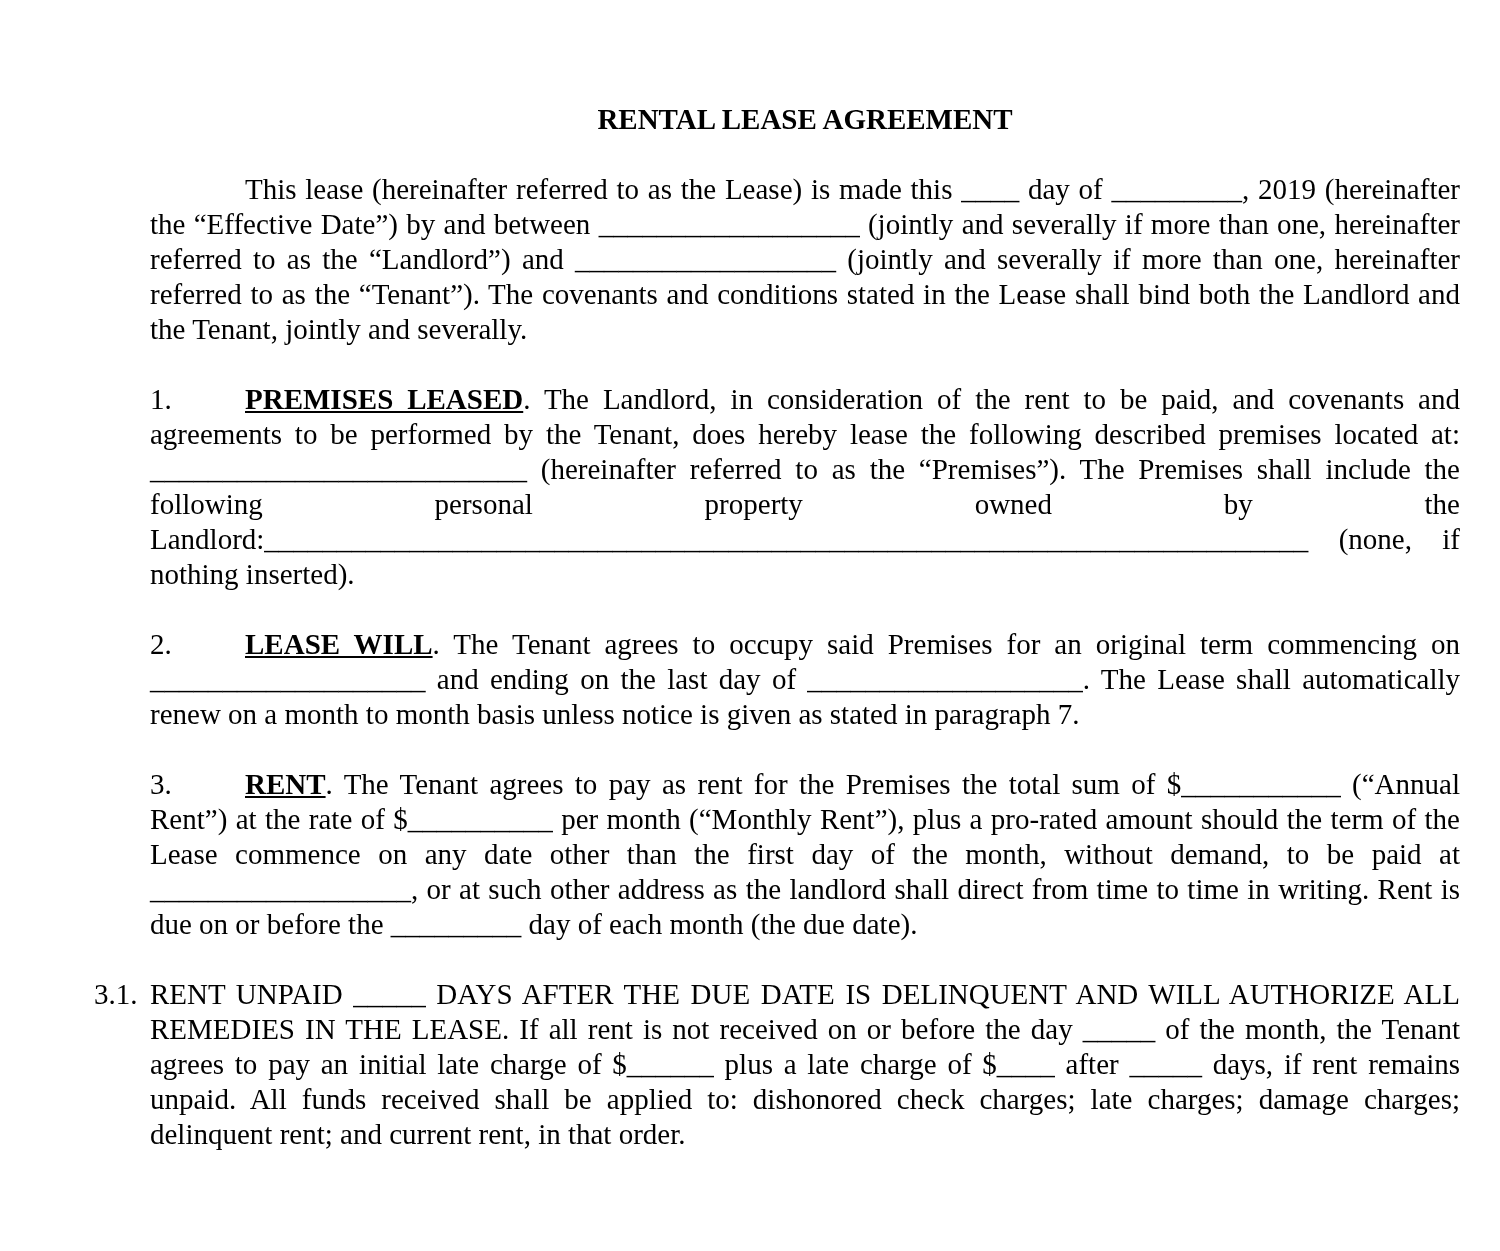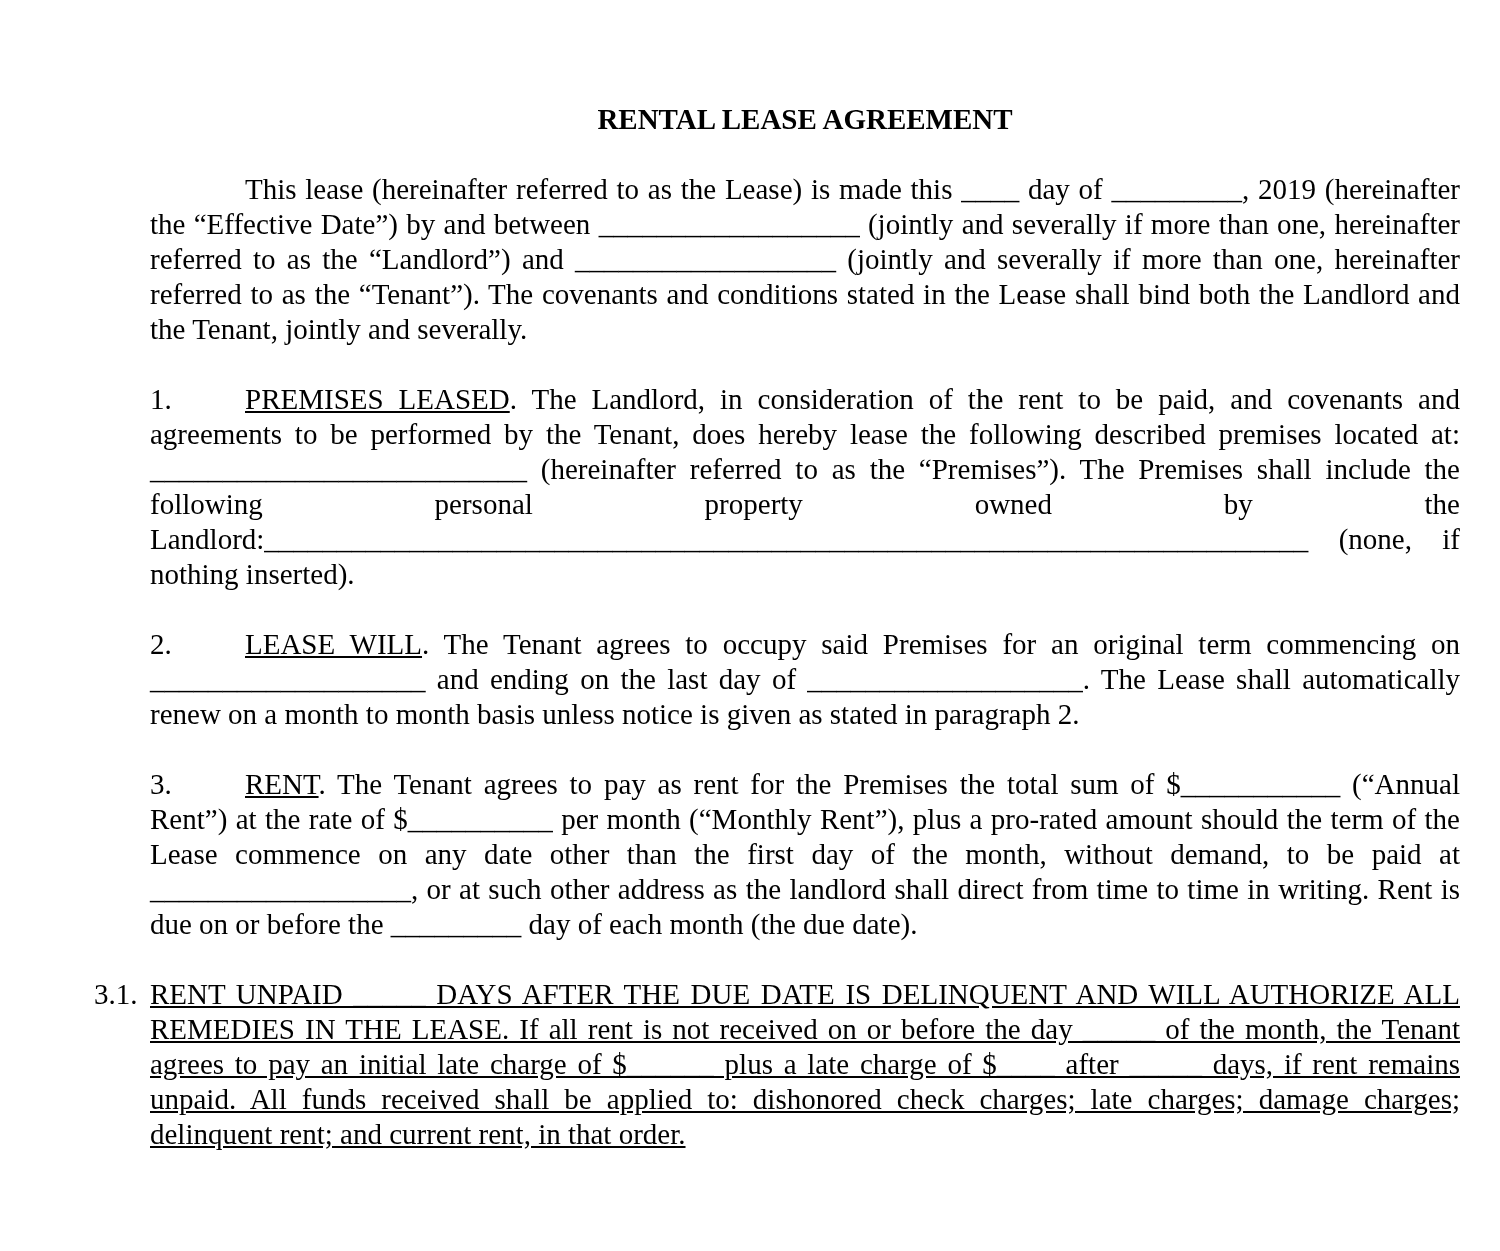--- a/index.html
+++ b/index.html
@@ -40,41 +40,41 @@
     text-indent: 95px;
   }
   .section .num {
     display: inline-block;
     width: 95px;
   }
   .subsection {
     margin-left: 103px;
     text-indent: -56px;
     margin-bottom: 0;
-    text-decoration: underline;
   }
   .subsection .num {
     display: inline-block;
     width: 56px;
     text-indent: 0;
   }
   .heading {
     text-decoration: underline;
+    font-weight: bold;
   }
 </style>
 </head>
 <body>
 
 <div class="page">
 
   <h1 class="doc-title">RENTAL LEASE AGREEMENT</h1>
 
   <p class="para intro">This lease (hereinafter referred to as the Lease) is made this ____ day of _________, 2019 (hereinafter the “Effective Date”) by and between __________________ (jointly and severally if more than one, hereinafter referred to as the “Landlord”) and __________________ (jointly and severally if more than one, hereinafter referred to as the “Tenant”). The covenants and conditions stated in the Lease shall bind both the Landlord and the Tenant, jointly and severally.</p>
 
   <p class="para section"><span class="num">1.</span><span class="heading">PREMISES LEASED</span><span>. The Landlord, in consideration of the rent to be paid, and covenants and agreements to be performed by the Tenant, does hereby lease the following described premises located at: __________________________ (hereinafter referred to as the “Premises”). The Premises shall include the following personal property owned by the Landlord:________________________________________________________________________ (none, if nothing inserted).</span></p>
 
-  <p class="para section"><span class="num">2.</span><span class="heading">LEASE WILL</span><span>. The Tenant agrees to occupy said Premises for an original term commencing on ___________________ and ending on the last day of ___________________. The Lease shall automatically renew on a month to month basis unless notice is given as stated in paragraph 2.</span></p>
+  <p class="para section"><span class="num">2.</span><span class="heading">LEASE WILL</span><span>. The Tenant agrees to occupy said Premises for an original term commencing on ___________________ and ending on the last day of ___________________. The Lease shall automatically renew on a month to month basis unless notice is given as stated in paragraph 7.</span></p>
 
   <p class="para section"><span class="num">3.</span><span class="heading">RENT</span><span>. The Tenant agrees to pay as rent for the Premises the total sum of $___________ (“Annual Rent”) at the rate of $__________ per month (“Monthly Rent”), plus a pro-rated amount should the term of the Lease commence on any date other than the first day of the month, without demand, to be paid at __________________, or at such other address as the landlord shall direct from time to time in writing. Rent is due on or before the _________ day of each month (the due date).</span></p>
 
   <p class="para subsection"><span class="num">3.1.</span><span>RENT UNPAID _____ DAYS AFTER THE DUE DATE IS DELINQUENT AND WILL AUTHORIZE ALL REMEDIES IN THE LEASE. If all rent is not received on or before the day _____ of the month, the Tenant agrees to pay an initial late charge of $______ plus a late charge of $____ after _____ days, if rent remains unpaid. All funds received shall be applied to: dishonored check charges; late charges; damage charges; delinquent rent; and current rent, in that order.</span></p>
 
 </div>
 
 </body></html>

